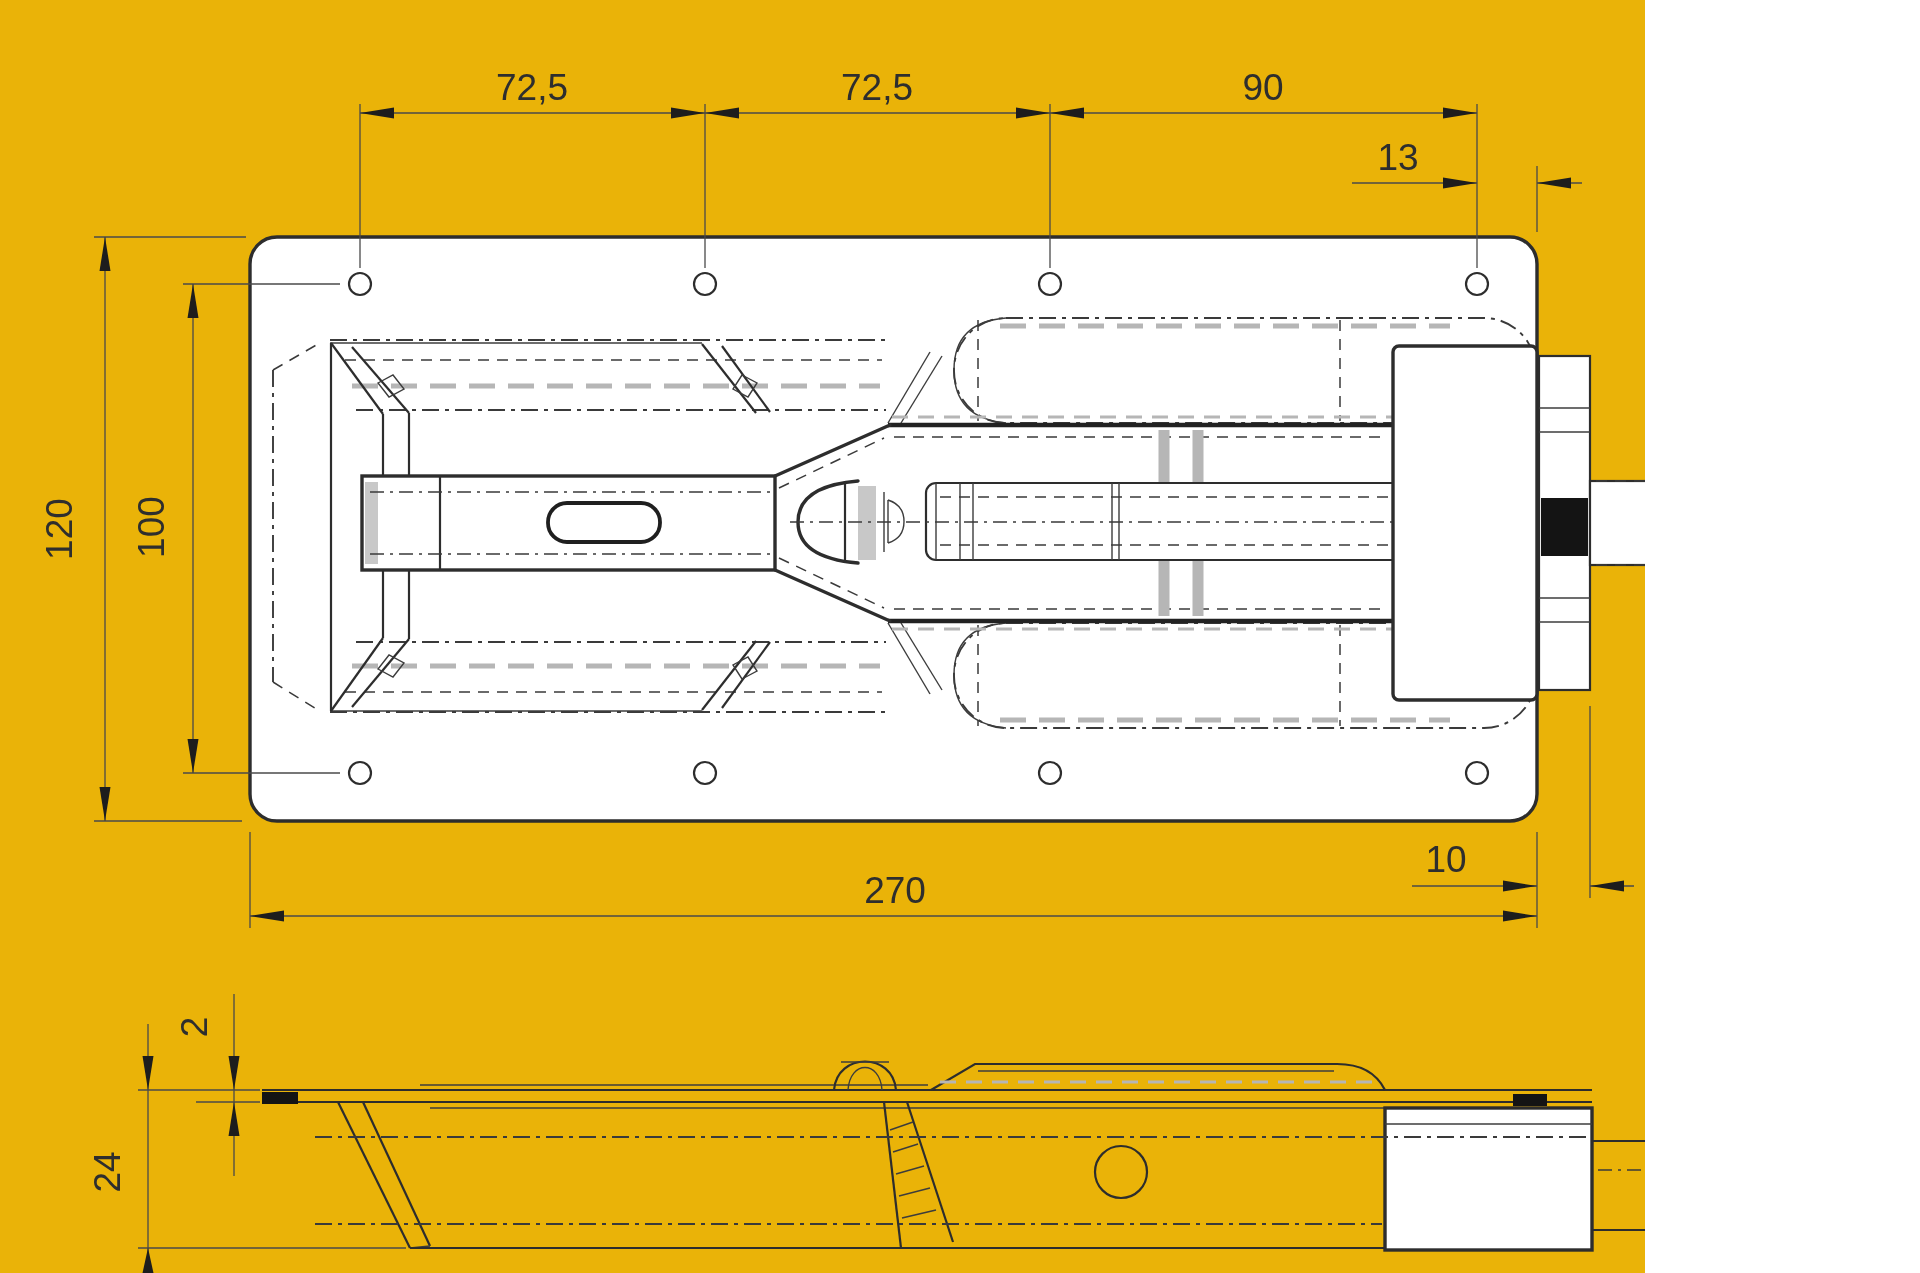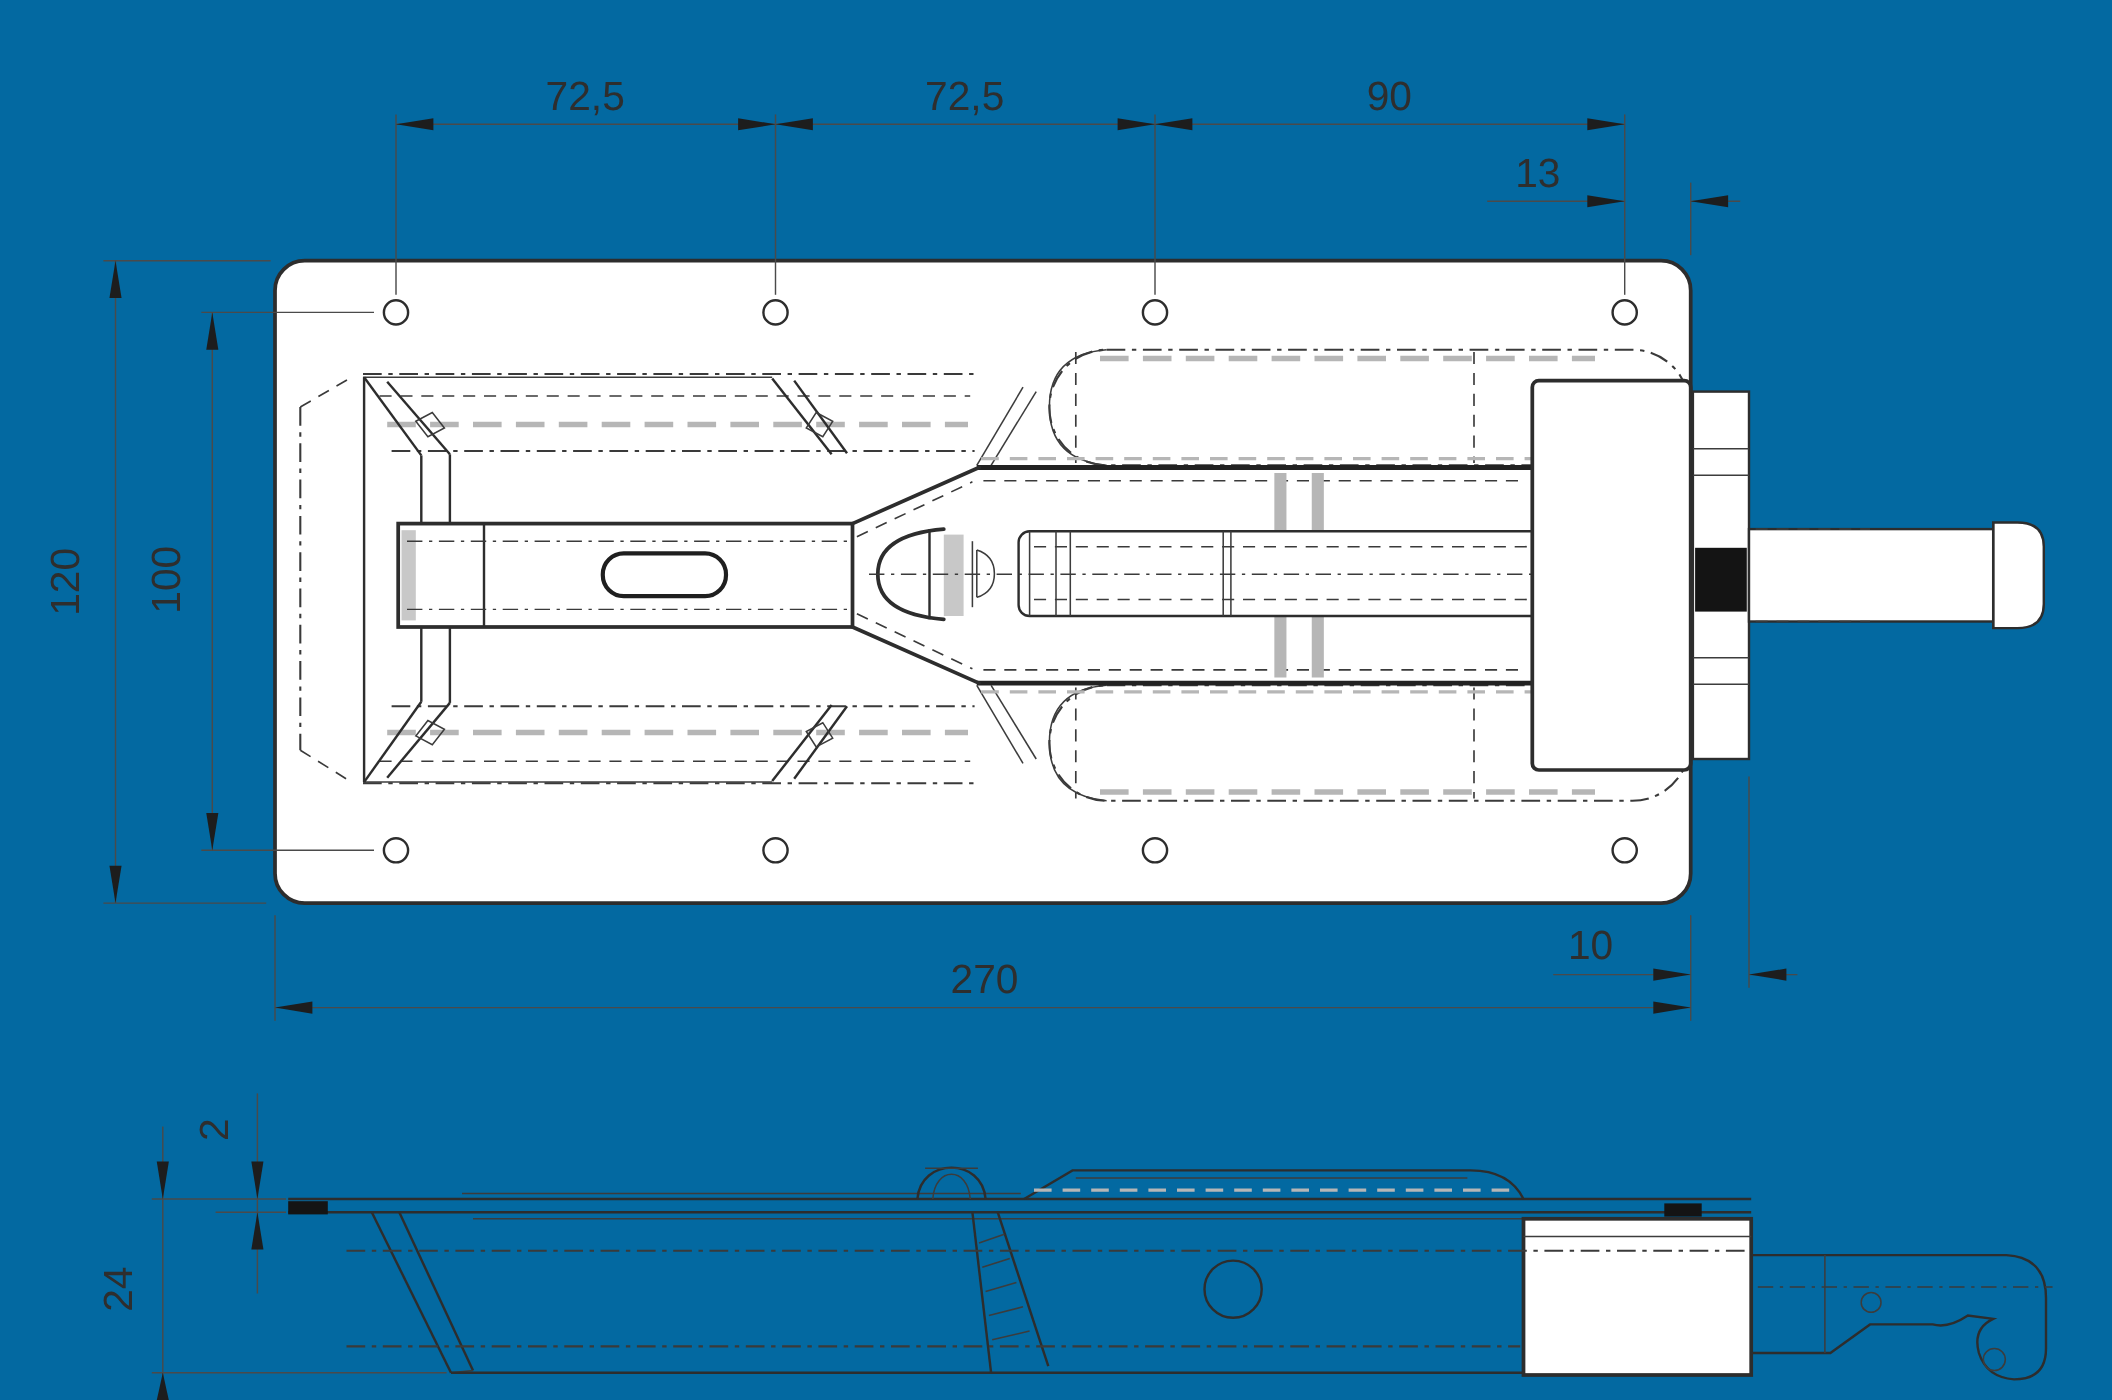--- a/index.html
+++ b/index.html
@@ -1,16 +1,16 @@
 <!DOCTYPE html>
 <html><head>
 <meta charset="utf-8">
 <style>
   html,body{margin:0;padding:0;background:#fff;}
-  .canvas{position:relative;width:1920px;height:1273px;background:#0369a1;overflow:hidden;font-family:"Liberation Sans",sans-serif;}
+  .canvas{position:relative;width:1645px;height:1273px;background:#eab308;overflow:hidden;font-family:"Liberation Sans",sans-serif;}
   svg{position:absolute;left:0;top:0;}
   
   .o1{stroke:#2d2d2d;stroke-width:3.4;fill:none;stroke-linecap:round;}
   .o2{stroke:#2d2d2d;stroke-width:2.2;fill:none;}
   .o3{stroke:#3c3c3c;stroke-width:1.4;fill:none;}
   .hv{stroke:#222;stroke-width:4.4;fill:none;}
   .dd{stroke:#3a3a3a;stroke-width:1.9;fill:none;stroke-dasharray:17 6 4 6;}
   .ddt{stroke:#3a3a3a;stroke-width:1.3;fill:none;stroke-dasharray:14 6 3 6;}
   .ds{stroke:#3a3a3a;stroke-width:1.5;fill:none;stroke-dasharray:11 8;}
   .gy{stroke:#b6b6b6;stroke-width:5;fill:none;stroke-dasharray:26 13;}

